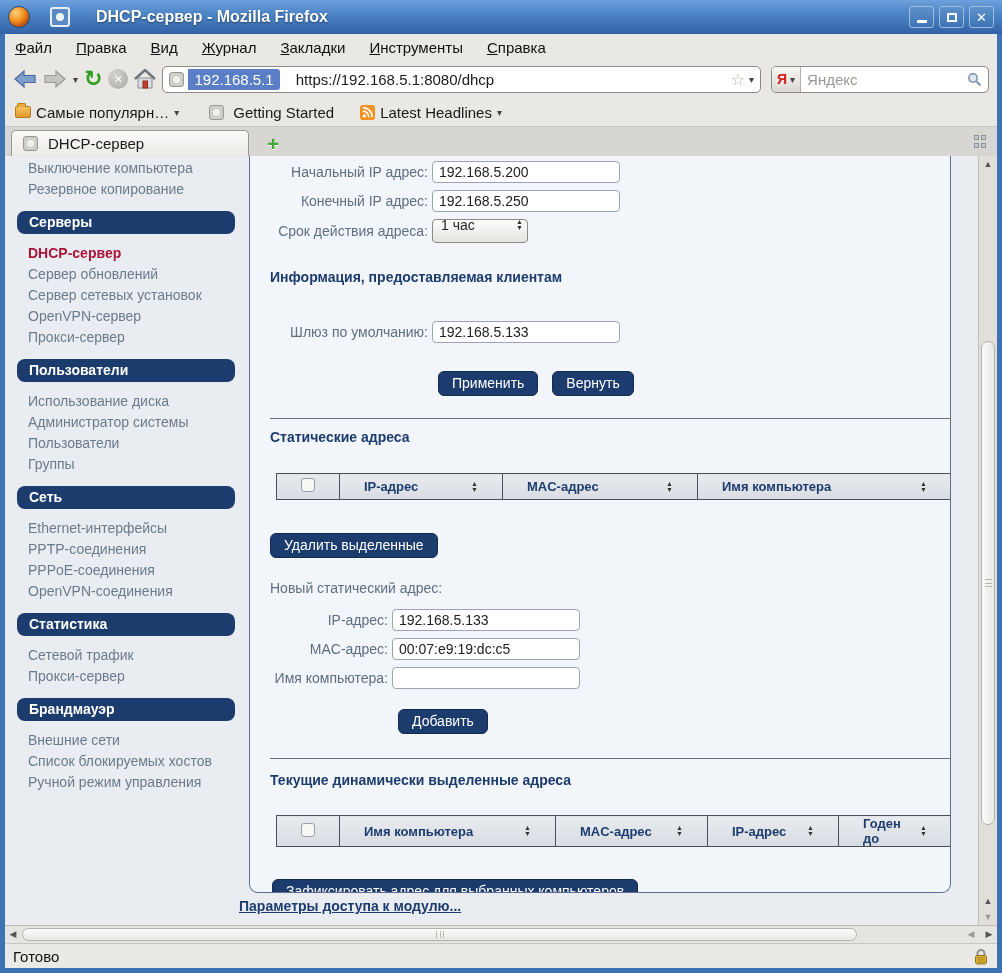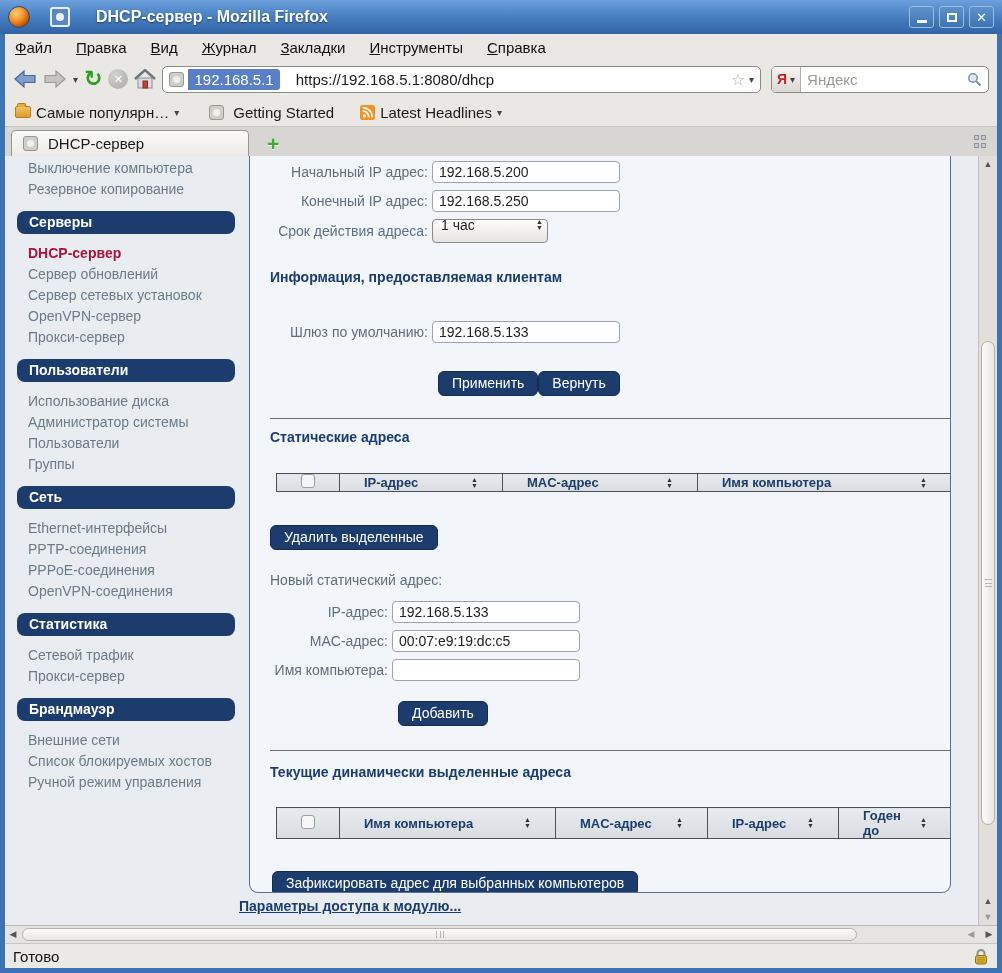--- a/index.html
+++ b/index.html
@@ -80,32 +80,32 @@
     margin:11px 14px 9px 12px; padding:3px 12px; height:23px; line-height:17px; }
 
   .panel { position:absolute; top:0; left:244px; width:702px; height:737px; background:#f2f5f9;
     border:1px solid #5d6f91; border-top:0; border-radius:0 0 9px 9px; padding-top:5px; overflow:hidden; }
 
   .frow { display:flex; align-items:center; margin-bottom:7px; }
   .frow .lbl { width:182px; text-align:right; color:#5f6f80; font-size:14px; padding-right:4px; white-space:nowrap; }
   .frow-sm .lbl { width:142px; }
   .tin { width:188px; height:22px; border:1px solid #9aa4b0; border-radius:4px; background:#fff;
     font-size:14px; color:#222; padding:0 6px; font-family:"Liberation Sans","DejaVu Sans",sans-serif; outline:none; }
-  .selectbox { width:116px; height:24px; border:1px solid #8a8a86; border-radius:4px;
+  .selectbox { width:96px; height:24px; border:1px solid #8a8a86; border-radius:4px;
     background:linear-gradient(#fdfdfc,#e6e4e0); display:flex; align-items:center; padding:0 4px 12px 8px; font-size:14px; color:#222; }
   .selectbox .val { flex:1; }
   .spin { display:flex; flex-direction:column; line-height:6px; font-size:7px; color:#333; }
 
   .sect-head { color:#1d3c6e; font-weight:bold; font-size:14px; margin:0 0 0 20px; }
   .navy-btn { display:inline-block; background:#1d3c6e; color:#fff; border:1px solid #142c52; border-radius:6px;
     font-size:14px; padding:3px 13px; line-height:17px; white-space:nowrap; }
   .rule { border:0; border-top:1px solid #6b6f75; margin:0 2px 0 20px; width:680px; }
 
   table.grid { border-collapse:collapse; margin-left:26px; width:676px; }
-  table.grid th { background:linear-gradient(#e8eaee,#d9dde3); border:1px solid #4c4f55; height:18px;
+  table.grid th { background:linear-gradient(#e8eaee,#d9dde3); border:1px solid #4c4f55; height:26px;
     font-size:13px; color:#1d3c6e; text-align:left; padding:0 24px; font-weight:bold; }
   .th-flex { display:flex; align-items:center; justify-content:space-between; }
   .sort { display:inline-flex; flex-direction:column; font-size:7px; line-height:6px; color:#333; }
   .cb { width:14px; height:14px; background:#f6f6f4; border:1px solid #9aa0a8; border-radius:3px; display:inline-block; }
 
   .module-link { position:absolute; left:234px; top:742px; color:#1d3c6e; font-weight:bold; font-size:14px;
     }
 
   
   .vscroll { position:absolute; top:0; right:0; width:19px; height:100%; background:#e2dfdb; border-left:1px solid #c4c1bc; }
@@ -306,21 +306,21 @@
           </span>
         </div>
 
         <div class="sect-head" style="margin-top:26px;">Информация, предоставляемая клиентам</div>
 
         <div class="frow" style="margin-top:36px;">
           <span class="lbl">Шлюз по умолчанию:</span>
           <input class="tin" value="192.168.5.133" style="">
         </div>
 
-        <div style="margin:28px 0 0 188px; display:flex; ">
+        <div style="margin:28px 0 0 188px; display:flex; gap:14px;">
           <span class="navy-btn">Применить</span>
           <span class="navy-btn">Вернуть</span>
         </div>
 
         <hr class="rule" style="margin-top:22px;">
 
         <div class="sect-head" style="margin-top:10px;">Статические адреса</div>
 
         <table class="grid" style="margin-top:28px;">
           <tbody>

